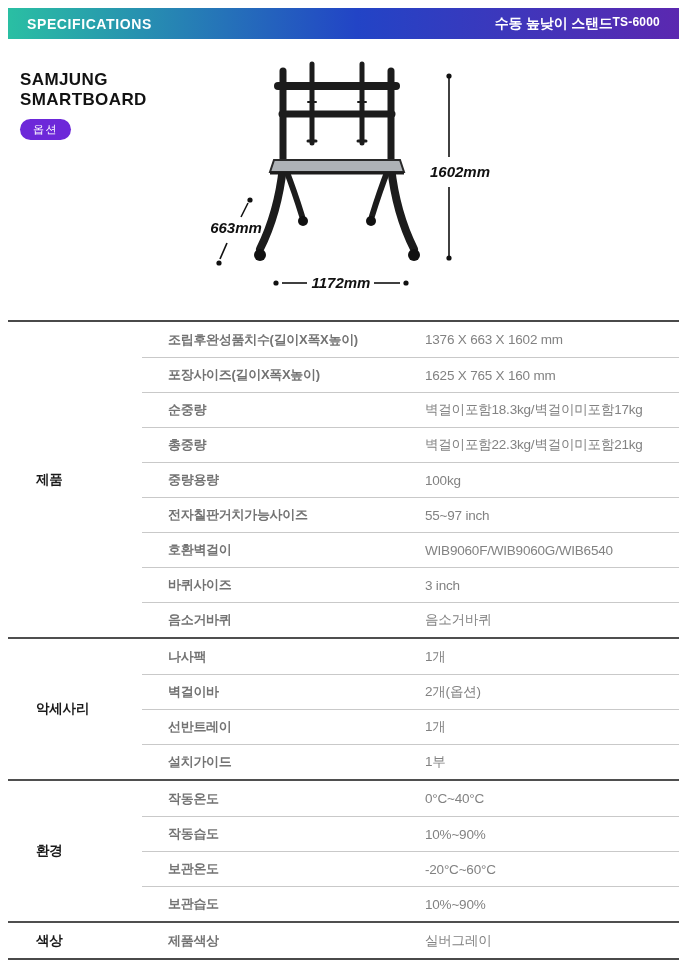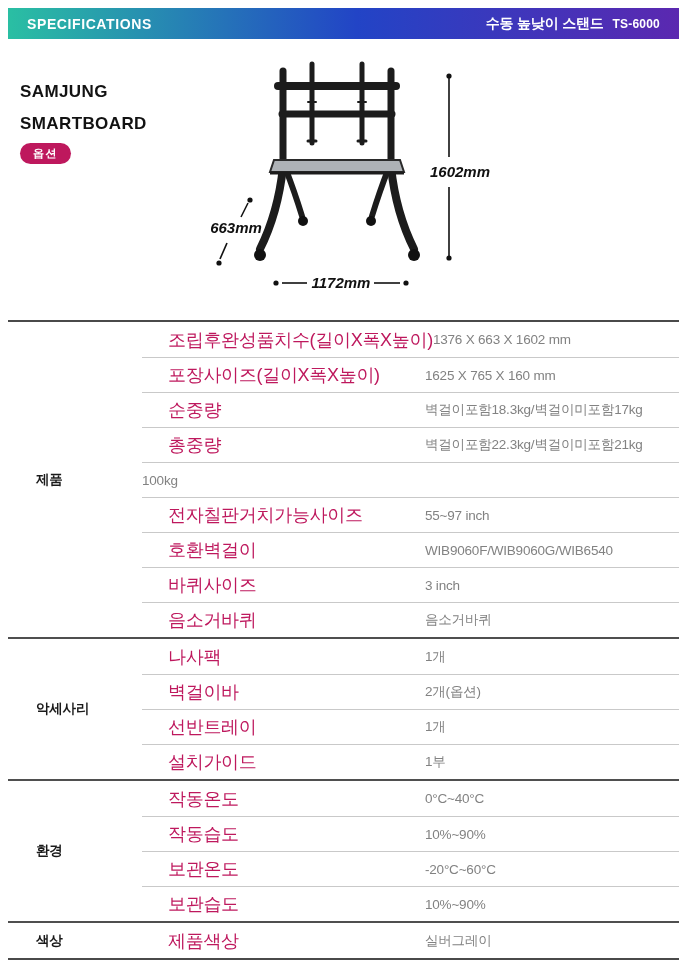--- a/index.html
+++ b/index.html
@@ -4,47 +4,47 @@
 <style>
   * { margin:0; padding:0; box-sizing:border-box; }
   html,body { background:#fff; }
   body { font-family:"Liberation Sans","DejaVu Sans",sans-serif; }
   .page { position:relative; width:687px; height:964px; background:#fff; overflow:hidden;padding-left:23px; }
 
   
   .header-bar { position:absolute; left:8px; top:8px; width:671px; height:31px;
     display:flex; align-items:center; justify-content:space-between; padding:0 19px; color:#fff; }
   .hb-left { font-size:14px; font-weight:700; letter-spacing:.6px; }
-  .hb-right { display:flex; align-items:center; gap:9px; }
+  .hb-right { display:flex; align-items:flex-start; }
   .hb-right .kr { font-size:14px; font-weight:600; letter-spacing:-.2px; }
   .hb-right .model { font-size:12px; font-weight:800; letter-spacing:.2px; }
 
   
   .brand { position:absolute; left:20px; top:70px; }
-  .brand .line { font-size:17px; font-weight:800; color:#121212; line-height:20px; letter-spacing:.4px;margin-top:12px; }
-  .badge { display:inline-block; margin-top:9px; background:#be185d; color:#fff; font-size:11px;
-    font-weight:700; padding:3px 13px; border-radius:11px; letter-spacing:1.5px; }
+  .brand .line { font-size:17px; font-weight:800; color:#121212; line-height:20px; letter-spacing:.4px; }
+  .badge { display:inline-block; margin-top:9px; background:#6d28d9; color:#fff; font-size:11px;
+    font-weight:400; padding:3px 13px; border-radius:11px; letter-spacing:1.5px; }
 
   
   .figure { position:absolute; left:170px; top:55px; width:340px; height:250px;font-style:italic; }
   .figure svg { display:block; }
   .figure text { font-family:"Liberation Sans","DejaVu Sans",sans-serif; }
 
   
   .spec-table { position:absolute; left:8px; top:320px; width:671px;
     border-top:2px solid #4a4a4a; border-bottom:2px solid #4a4a4a; }
   .section { display:flex; }
   .section + .section { border-top:2px solid #4f4f4f; }
   .cat { flex:0 0 134px; display:flex; align-items:center; padding-left:28px;
     font-size:13.5px; font-weight:700; color:#1a1a1a; letter-spacing:-.2px; }
   .rows { flex:1; display:flex; flex-direction:column; }
   .row { display:flex; align-items:center; height:35px; }
   .row + .row { border-top:1px solid #c9c9c9; }
-  .lbl { flex:0 0 283px; padding-left:26px; font-size:18px; font-weight:400;
-    color:#be185d; letter-spacing:-.3px; white-space:nowrap; }
+  .lbl { flex:0 0 283px; padding-left:26px; font-size:13px; font-weight:700;
+    color:#737373; letter-spacing:-.3px; white-space:nowrap; }
   .val { flex:1; font-size:13.5px; color:#828282; letter-spacing:-.2px; white-space:nowrap; }
 </style>
 </head>
 <body>
 
 <div class="page">
 
   <div class="header-bar" style="background: linear-gradient(90deg, rgb(42, 191, 163) 0%, rgb(34, 68, 198) 52%, rgb(91, 40, 176) 100%);">
     <div class="hb-left">SPECIFICATIONS</div>
     <div class="hb-right">
@@ -131,20 +131,21 @@
           </div>
           <div class="row">
             <div class="lbl">순중량</div>
             <div class="val">벽걸이포함18.3kg/벽걸이미포함17kg</div>
           </div>
           <div class="row">
             <div class="lbl">총중량</div>
             <div class="val">벽걸이포함22.3kg/벽걸이미포함21kg</div>
           </div>
           <div class="row">
+            <div class="lbl">중량용량</div>
             <div class="val">100kg</div>
           </div>
           <div class="row">
             <div class="lbl">전자칠판거치가능사이즈</div>
             <div class="val">55~97 inch</div>
           </div>
           <div class="row">
             <div class="lbl">호환벽걸이</div>
             <div class="val">WIB9060F/WIB9060G/WIB6540</div>
           </div>

